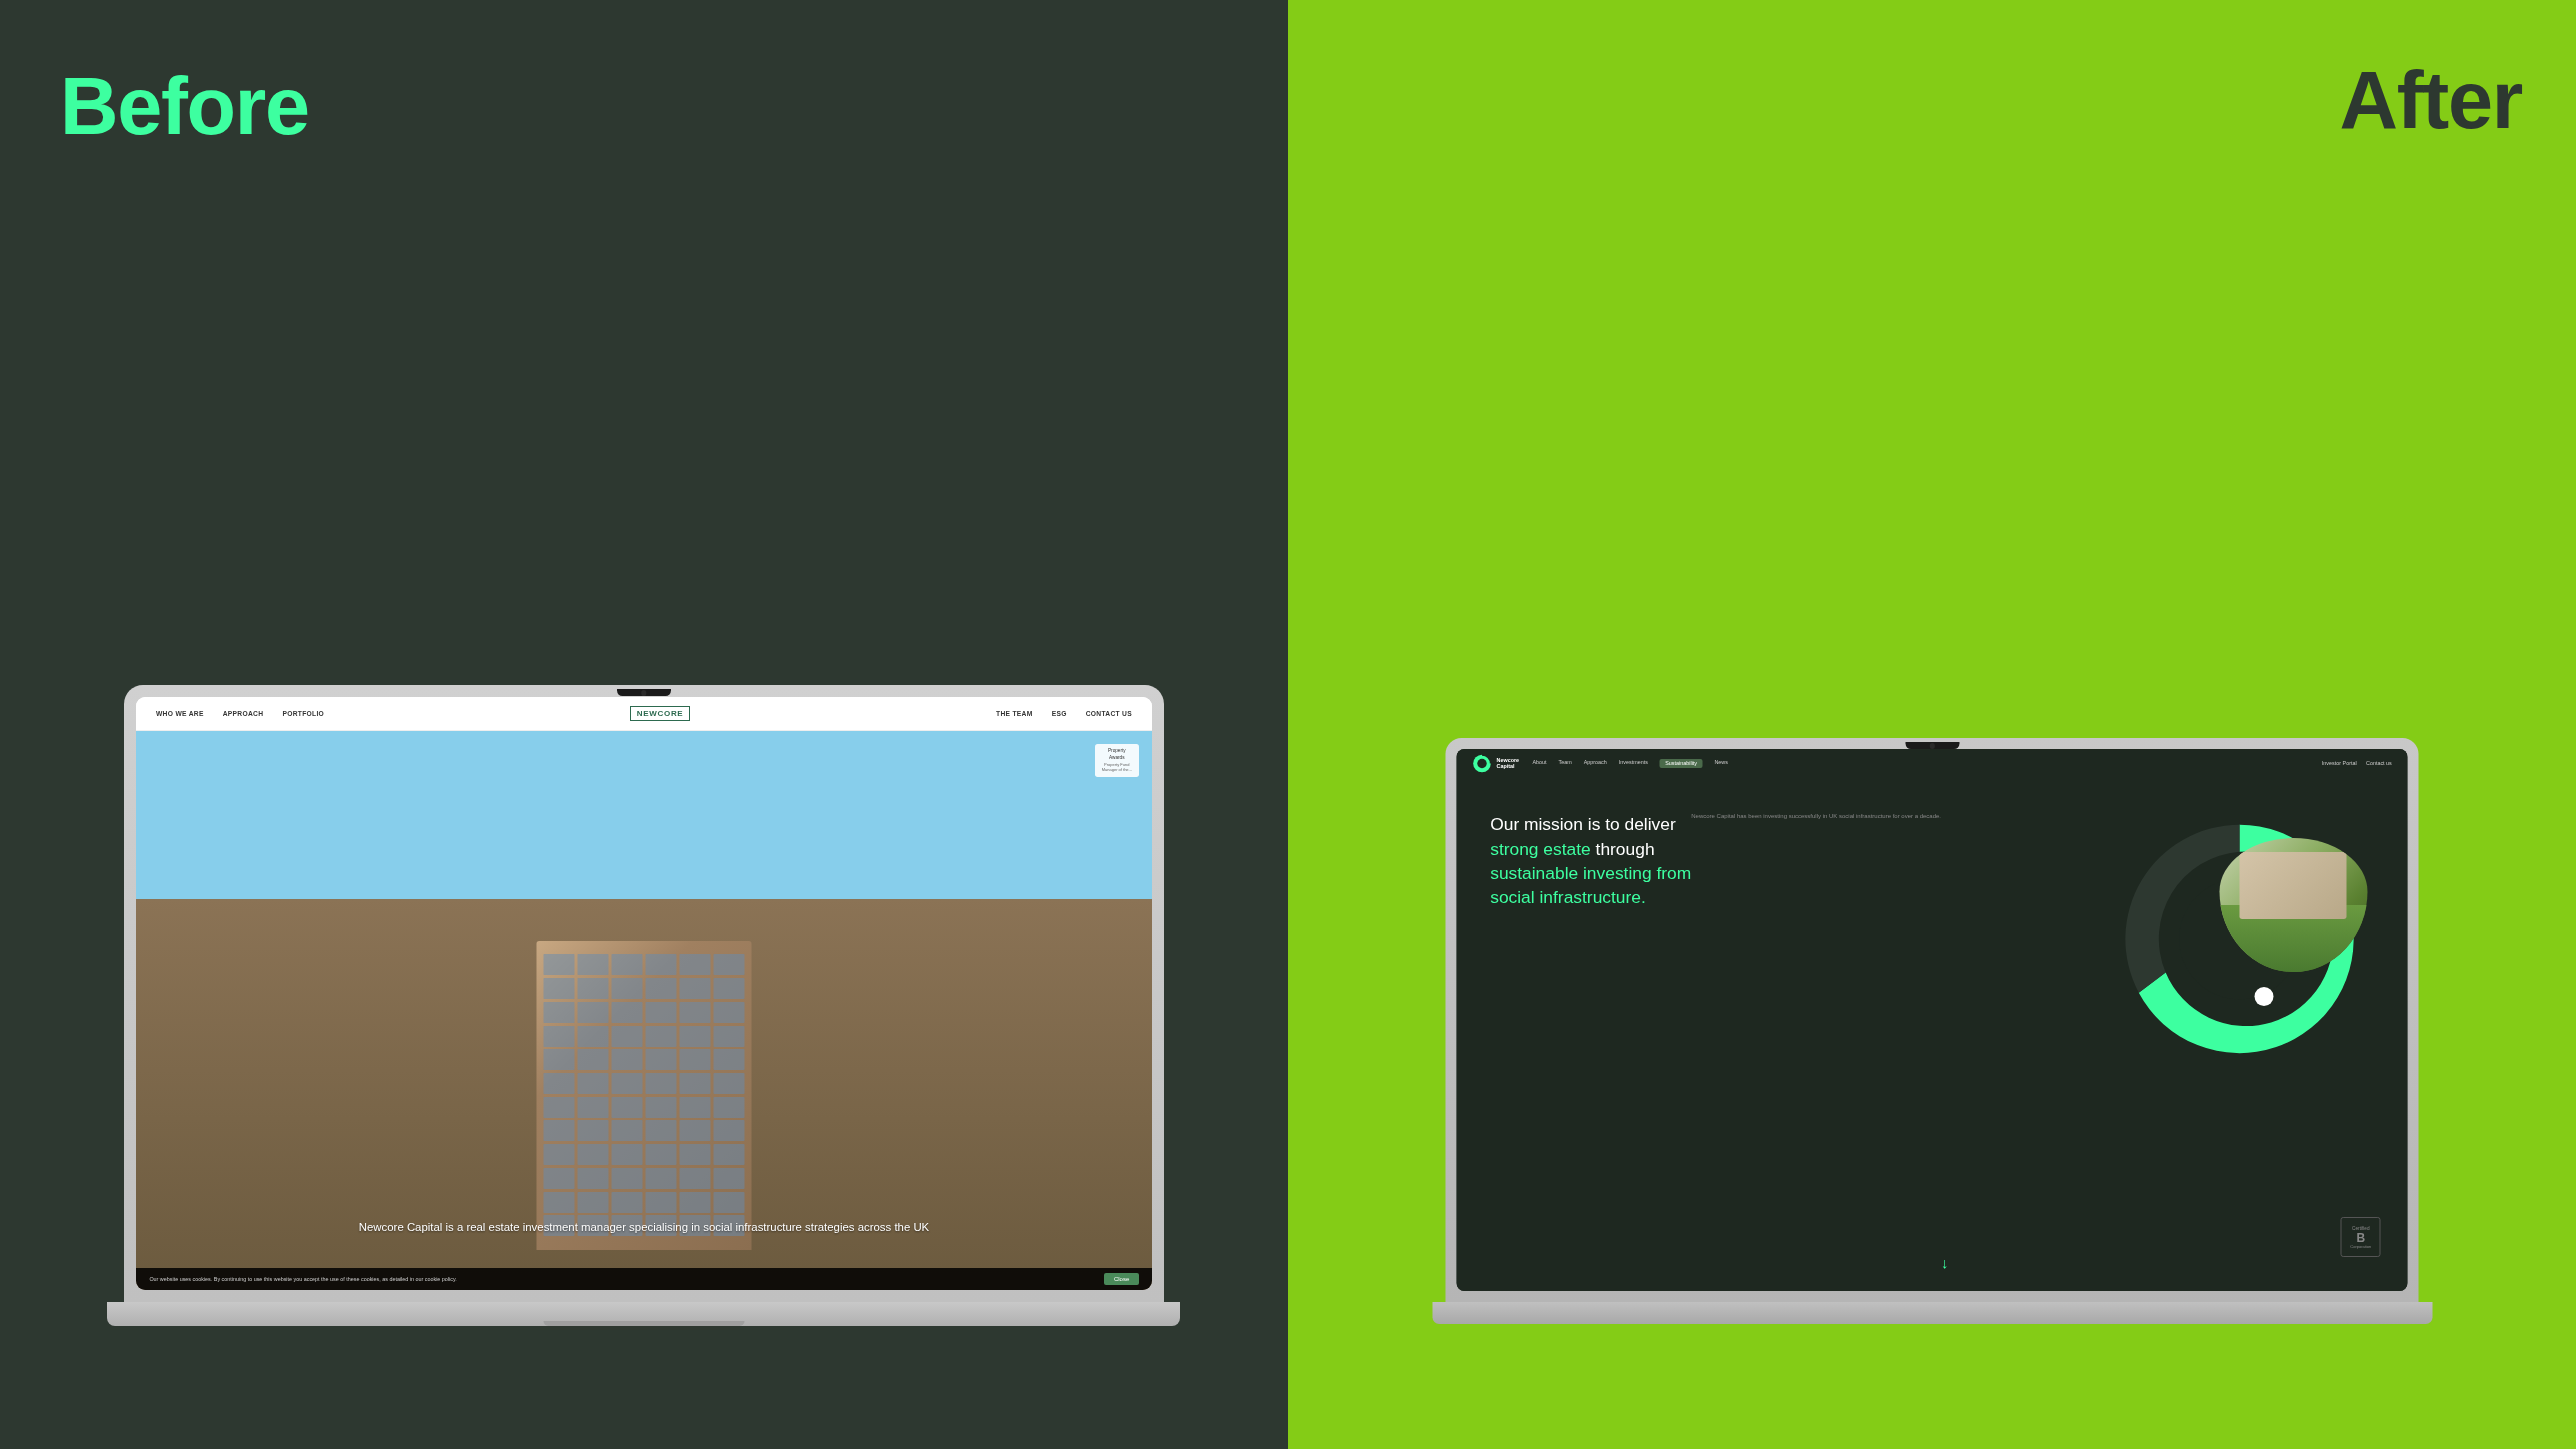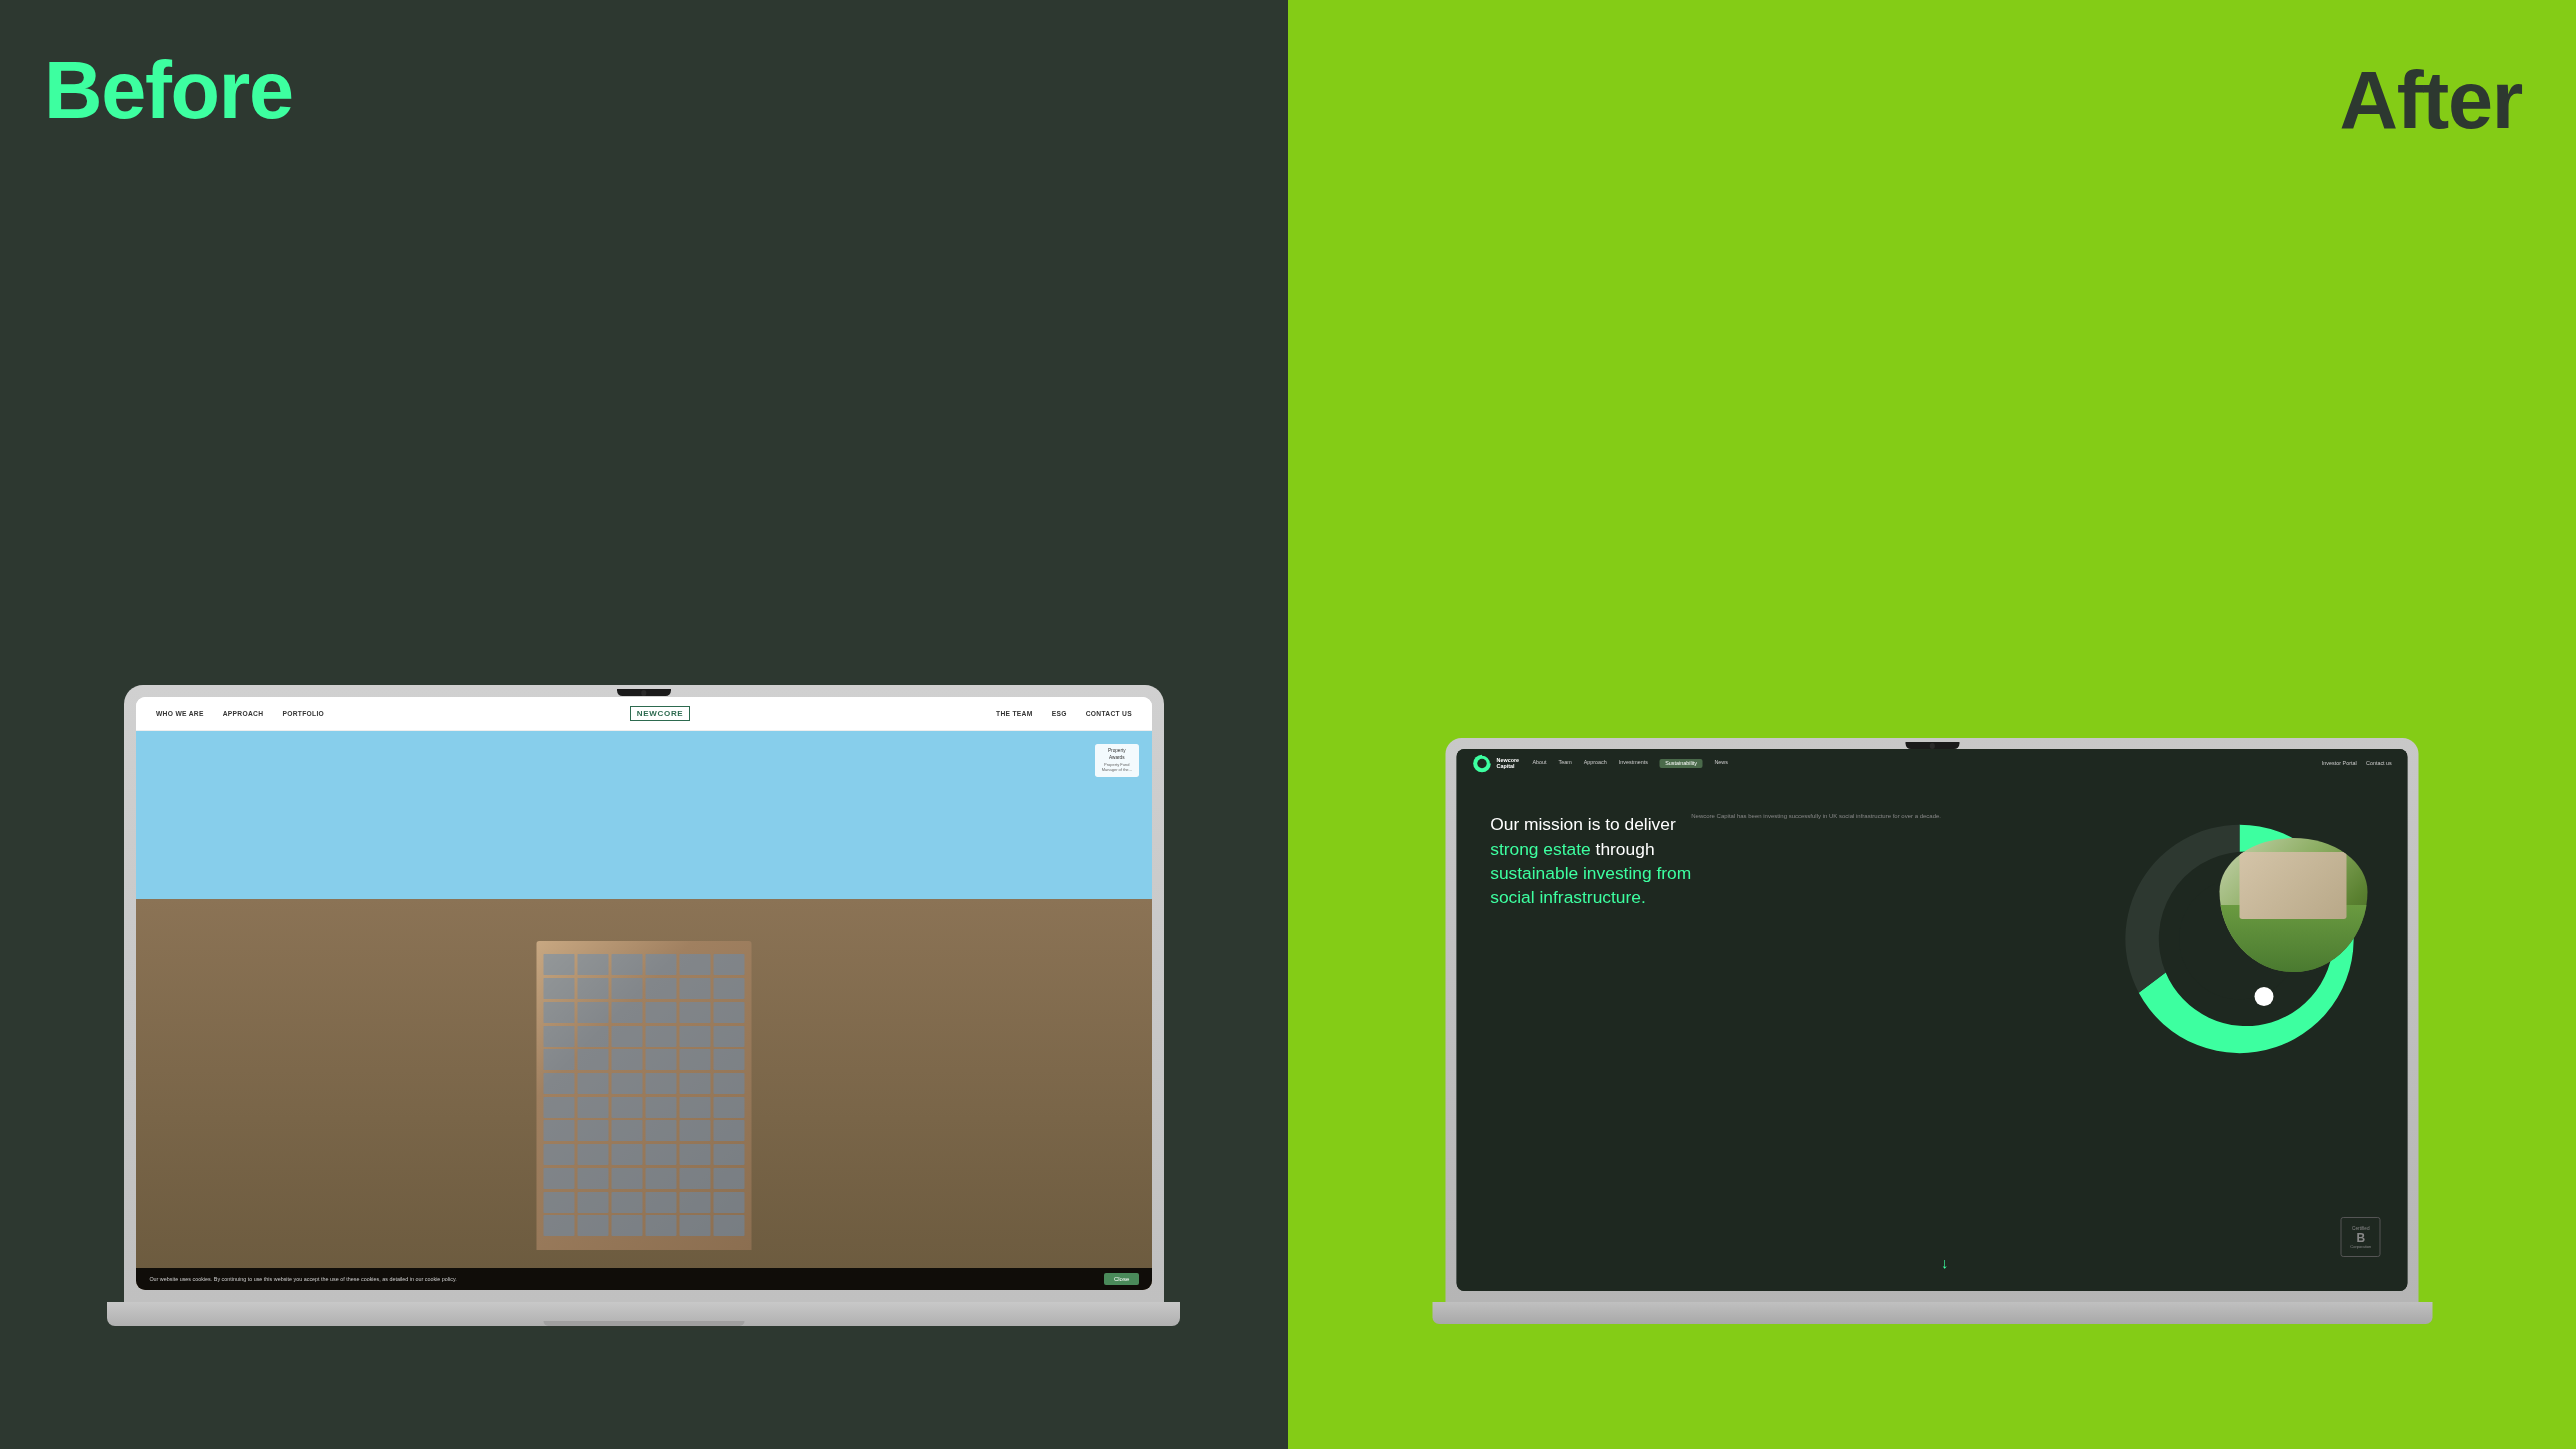--- a/index.html
+++ b/index.html
@@ -13,21 +13,21 @@
 
     
     .panel-before {
       width: 1288px;
       height: 1449px;
       background-color: #2d3830;
       position: relative;
       display: flex;
       flex-direction: column;
       align-items: flex-start;
-      padding: 44px;
+      padding: 60px;
     }
 
     .panel-label-before {
       font-size: 81px;
       font-weight: 800;
       color: #3dffa0;
       margin-bottom: 40px;
       letter-spacing: -1.3px;
     }
 
@@ -568,20 +568,23 @@
               </div>
             </div>
 
             <div class="before-award">
               <div>Property</div>
               <div>Awards</div>
               <div style="font-size:4px;color:#666;">Property Fund</div>
               <div style="font-size:4px;color:#666;">Manager of the...</div>
             </div>
 
+            <div class="before-hero-text">
+              <h2>Newcore Capital is a real estate investment manager specialising in social infrastructure strategies across the UK</h2>
+            </div>
 
             <div class="before-cookie">
               <span>Our website uses cookies. By continuing to use this website you accept the use of these cookies, as detailed in our cookie policy.</span>
               <button class="before-cookie-btn">Close</button>
             </div>
           </div>
         </div>
       </div>
       <div class="laptop-base"></div>
     </div>

